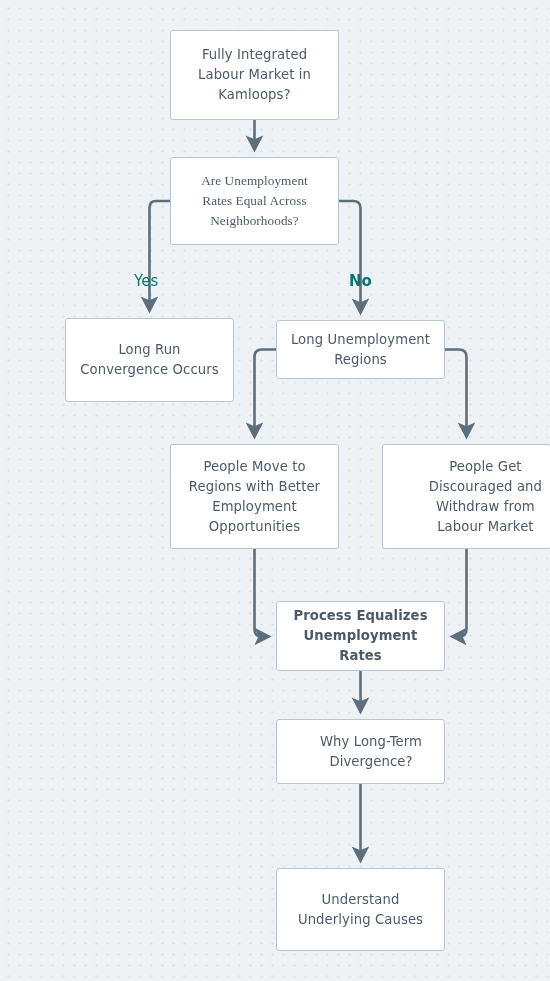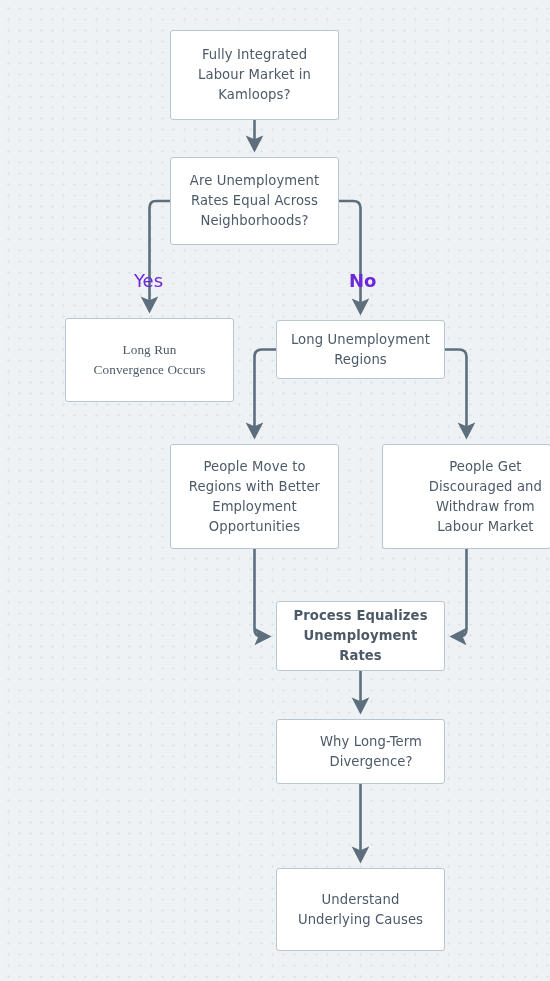--- a/index.html
+++ b/index.html
@@ -48,22 +48,22 @@
     line-height: 20px;
     letter-spacing: 0.1px;
     padding: 4px 8px;
   }
   .node-label {
     display: block;
     white-space: pre-line;
   }
   .edge-label {
     position: absolute;
-    color: #6d28d9;
-    font-size: 18px;
+    color: #0f766e;
+    font-size: 15px;
     line-height: 14px;
     background: transparent;
     white-space: nowrap;
   }
 </style>
 </head>
 <body>
 
 <div id="canvas">
 
@@ -92,27 +92,27 @@
 
     <path d="M 315.5 784 L 315.5 861" stroke="#5d6e7d" stroke-width="2.6" fill="none" marker-end="url(#arrowhead)"></path>
   </svg>
 
   <div class="node" style="left:125px; top:30px; width:169px; height:90px;">
     <span class="node-label">Fully Integrated
 Labour Market in
 Kamloops?</span>
   </div>
 
-  <div class="node" style="left:125px; top:157px; width:169px; height:88px;">
+  <div class="node" style="left:125px; top:157px; width:169px; height:88px;font-family:Liberation Serif, serif;">
     <span class="node-label">Are Unemployment
 Rates Equal Across
 Neighborhoods?</span>
   </div>
 
-  <div class="node" style="left:20px; top:318px; width:169px; height:84px;font-family:Liberation Serif, serif;">
+  <div class="node" style="left:20px; top:318px; width:169px; height:84px;">
     <span class="node-label">Long Run
 Convergence Occurs</span>
   </div>
 
   <div class="node" style="left:231px; top:320px; width:169px; height:59px;">
     <span class="node-label">Long Unemployment
 Regions</span>
   </div>
 
   <div class="node" style="left:125px; top:444px; width:169px; height:105px;justify-content:center;">

